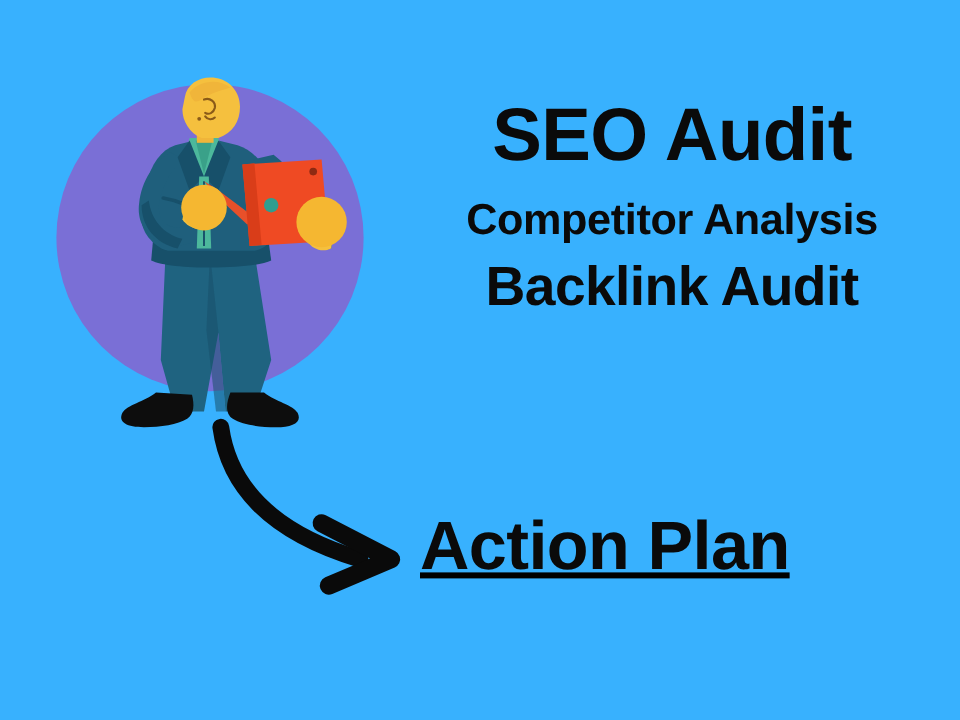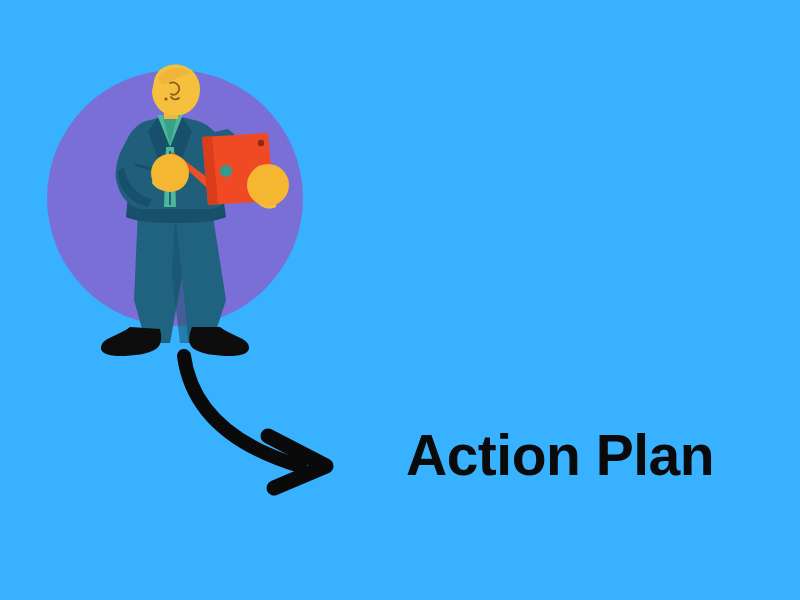--- a/index.html
+++ b/index.html
@@ -83,21 +83,22 @@
     letter-spacing: -0.5px;
     margin: 10px 0 0 0;
     white-space: nowrap;
   }
 
   .action-wrap {
     position: absolute;
     left: 350px;
     top: 424px;
     width: 420px;
-    text-align: center;
+    text-align: left;
+    text-decoration: underline;
   }
   .t-action {
     font-size: 57px;
     font-weight: bold;
     color: #0a0a0a;
     line-height: 1.1;
     letter-spacing: -0.5px;
     margin: 0;
     white-space: nowrap;
   }
@@ -191,18 +192,23 @@
     </svg>
   </div>
 
   <div class="arrow-wrap">
     <svg viewBox="0 0 240 170" xmlns="http://www.w3.org/2000/svg" aria-hidden="true">
       <path d="M34 26 C40 70 70 112 150 136" stroke="#0a0a0a" stroke-width="14" fill="none" stroke-linecap="round"></path>
       <path d="M118 106 L176 136 L124 158" stroke="#0a0a0a" stroke-width="15" fill="none" stroke-linecap="round" stroke-linejoin="round"></path>
     </svg>
   </div>
 
+  <div class="headings">
+    <div class="t-main">SEO Audit</div>
+    <div class="t-sub">Competitor Analysis</div>
+    <div class="t-third">Backlink Audit</div>
+  </div>
 
   <div class="action-wrap">
     <div class="t-action">Action Plan</div>
   </div>
 
 </div>
 
 </body></html>

